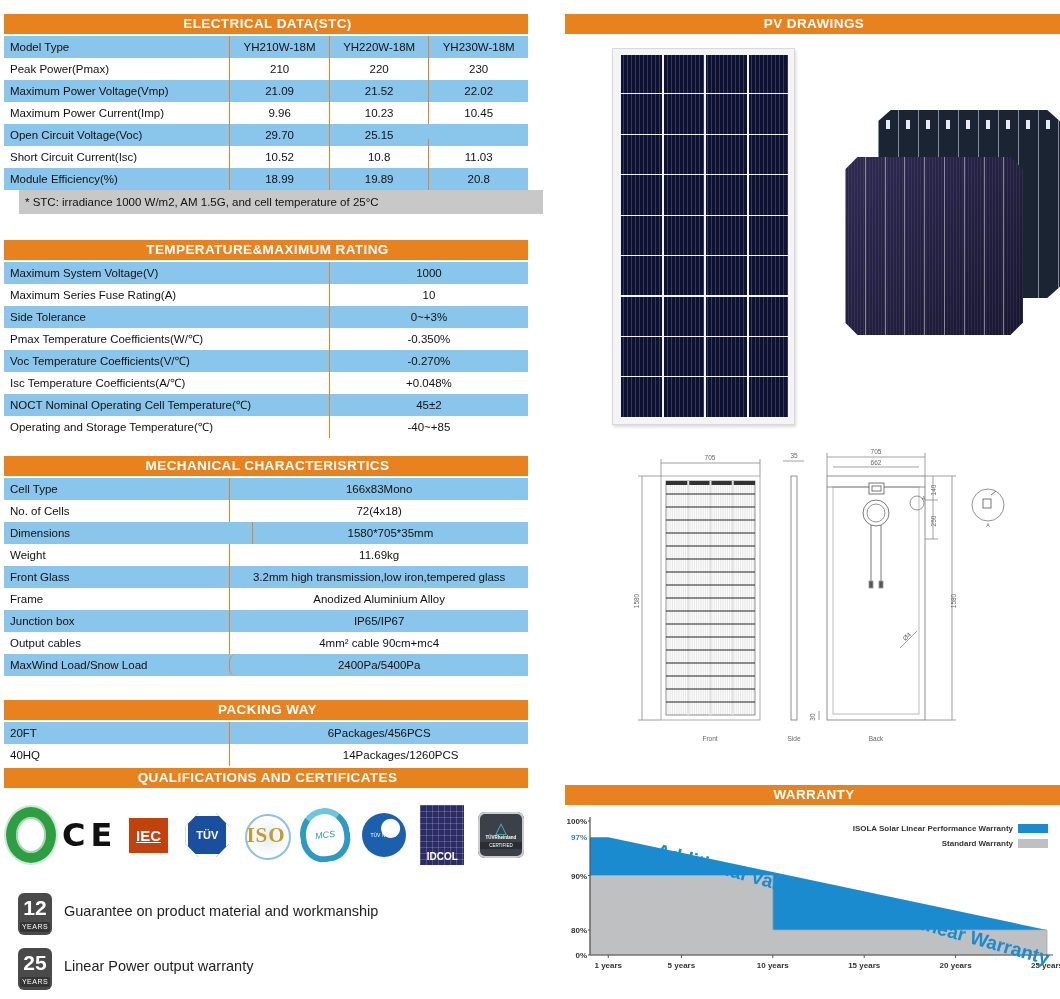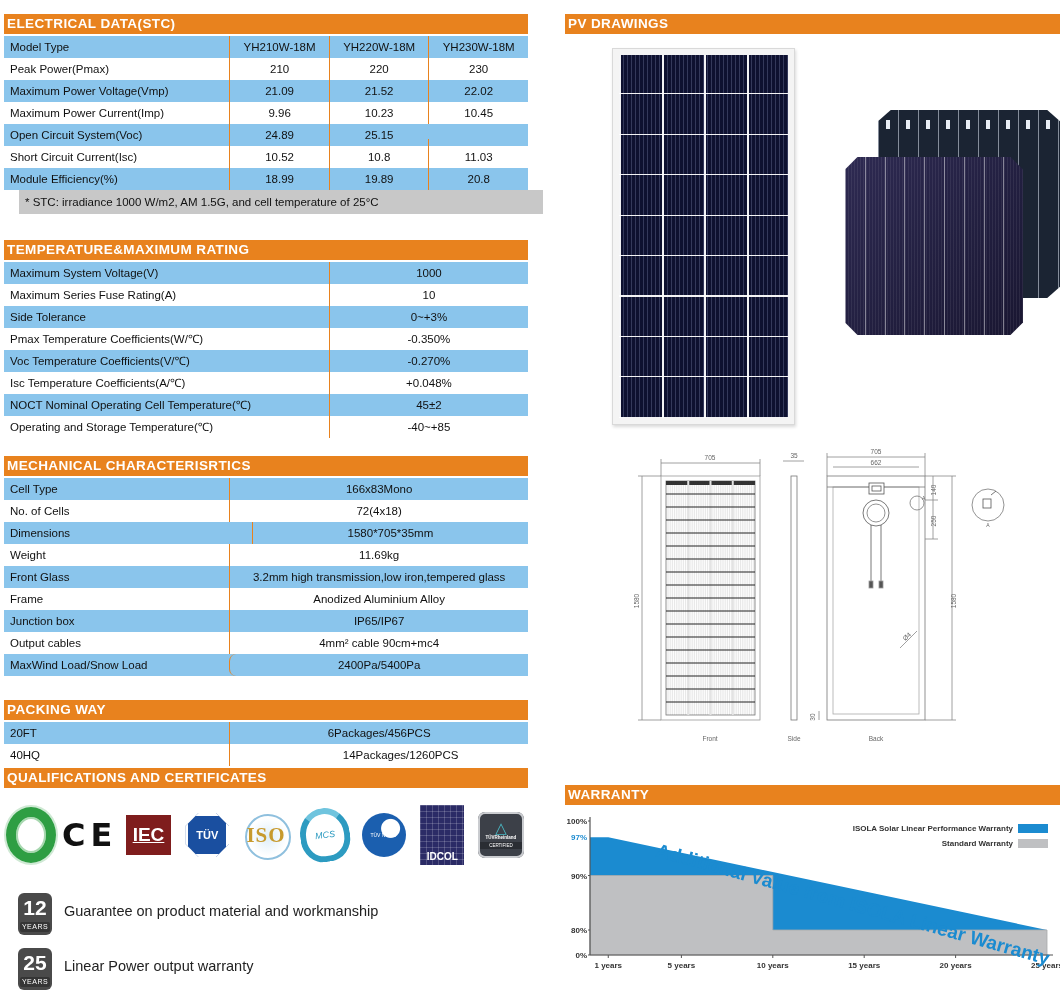--- a/index.html
+++ b/index.html
@@ -1,21 +1,21 @@
 <!DOCTYPE html>
 <html><head>
 <meta charset="utf-8">
 <style>
   html,body{margin:0;padding:0;}
   body{width:1060px;height:999px;position:relative;background:#fff;
        font-family:"Liberation Sans",sans-serif;color:#111;overflow:hidden;}
   
   .sec-header{position:absolute;background:#E8821E;color:#fff;font-weight:bold;
               font-size:13.5px;letter-spacing:.4px;height:20px;line-height:20px;
-              padding-left:3px;box-sizing:border-box;}
+              padding-left:3px;box-sizing:border-box;text-align:center;}
   .hdr-left{left:4px;width:524px;}
   .hdr-right{left:565px;width:495px;}
   
   .tbl{position:absolute;left:4px;width:524px;}
   .t-row{display:flex;height:22px;line-height:22px;font-size:11.5px;}
   .t-row.blue{background:#8AC5EC;}
   .t-row.white{background:#fff;}
   .t-cell{box-sizing:border-box;overflow:hidden;white-space:nowrap;}
   .t-cell.lbl{text-align:left;padding-left:6px;}
   .t-cell.val{text-align:center;border-left:1px solid #E8821E;}
@@ -23,21 +23,21 @@
         background:#C8C8C8;font-size:11.5px;padding-left:6px;box-sizing:border-box;}
   
   .logos{position:absolute;left:6px;top:810px;width:520px;height:50px;
          display:flex;justify-content:space-between;align-items:center;}
   .logo{width:50px;height:48px;position:relative;display:flex;align-items:center;
         justify-content:center;flex:0 0 auto;}
   .ring{width:36px;height:36px;border-radius:50%;border:10px solid #2E9E43;
         box-shadow:inset 0 0 0 2px #a8d8b0, 0 0 0 2px #cfe9d4;}
   .ce-txt{font-size:32px;font-weight:bold;letter-spacing:5px;color:#111;
           font-family:"DejaVu Sans",sans-serif;}
-  .iec-box{background:#7f1d1d;color:#fff;font-weight:bold;font-size:19px;
+  .iec-box{background:#c2410c;color:#fff;font-weight:bold;font-size:15px;
            padding:9px 7px;text-decoration:underline;}
   .oct{width:44px;height:44px;background:#1A4FA0;color:#fff;display:flex;
        align-items:center;justify-content:center;font-weight:bold;font-size:11px;
        clip-path:polygon(30% 0,70% 0,100% 30%,100% 70%,70% 100%,30% 100%,0 70%,0 30%);
        box-shadow:inset 0 0 0 3px #fff;}
   .globe{position:absolute;width:42px;height:42px;border-radius:50%;
          border:2px solid #8FC0DE;left:4px;top:3px;
          background:radial-gradient(circle,#ddeefa 0%,#fff 65%);}
   .iso-txt{position:relative;font-size:21px;font-weight:bold;color:#C79A2E;
            letter-spacing:1px;font-family:"Liberation Serif",serif;}
@@ -118,22 +118,22 @@
       <div class="t-cell val" style="width: 19%;">21.52</div>
       <div class="t-cell val" style="width: 19%;">22.02</div>
     </div>
     <div class="t-row white">
       <div class="t-cell lbl" style="width: 43%;">Maximum Power Current(Imp)</div>
       <div class="t-cell val" style="width: 19%;">9.96</div>
       <div class="t-cell val" style="width: 19%;">10.23</div>
       <div class="t-cell val" style="width: 19%;">10.45</div>
     </div>
     <div class="t-row blue">
-      <div class="t-cell lbl" style="width: 43%;">Open Circuit System(Voc)</div>
-      <div class="t-cell val" style="width: 19%;">24.89</div>
+      <div class="t-cell lbl" style="width: 43%;">Open Circuit Voltage(Voc)</div>
+      <div class="t-cell val" style="width: 19%;">29.70</div>
       <div class="t-cell val" style="width: 19%;">25.15</div>
       <div class="t-cell val" style="width: 19%; margin-top: 15px;">25.51</div>
     </div>
     <div class="t-row white">
       <div class="t-cell lbl" style="width: 43%;">Short Circuit Current(Isc)</div>
       <div class="t-cell val" style="width: 19%;">10.52</div>
       <div class="t-cell val" style="width: 19%;">10.8</div>
       <div class="t-cell val" style="width: 19%;">11.03</div>
     </div>
     <div class="t-row blue">

